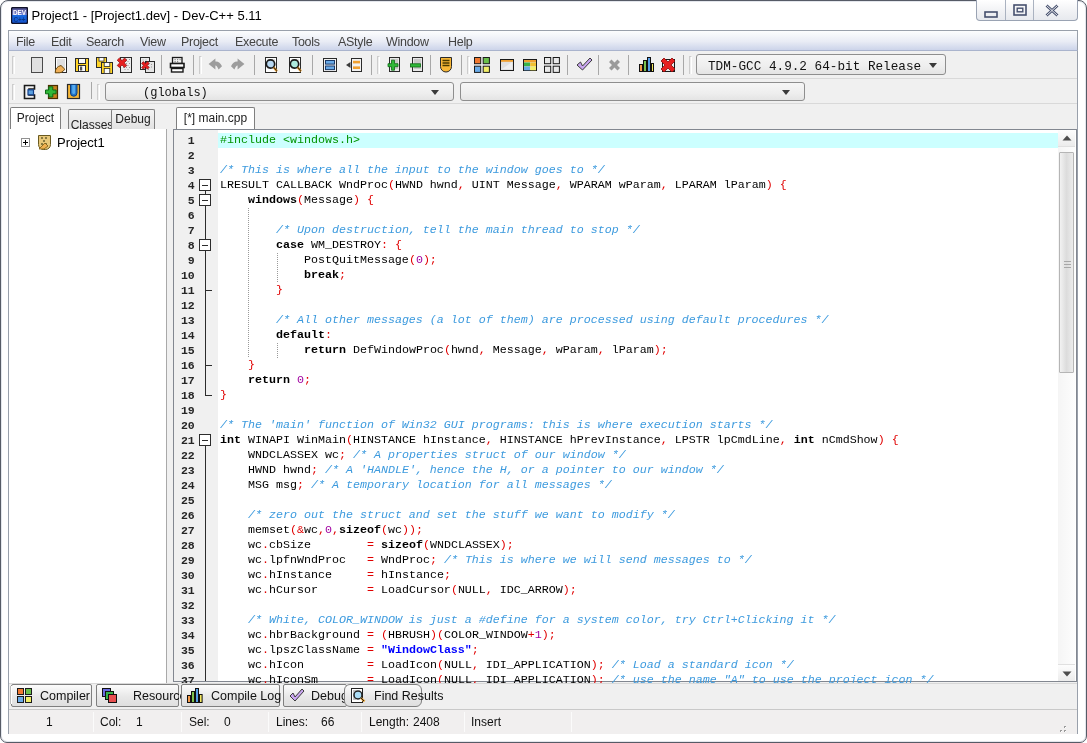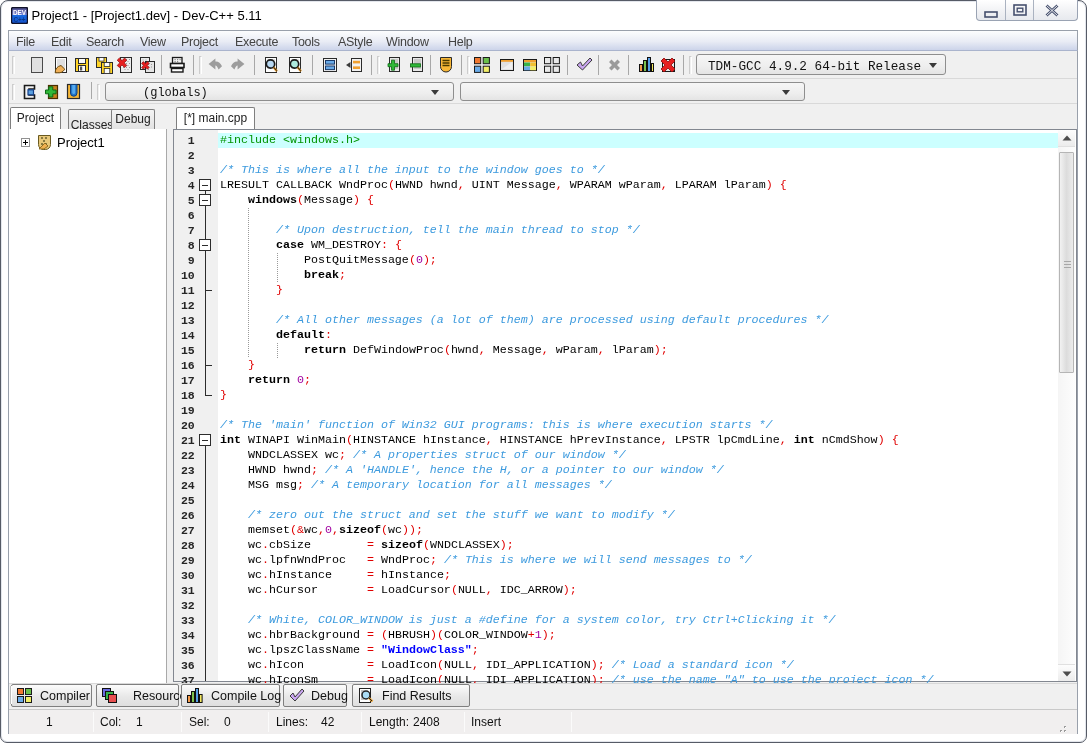--- a/index.html
+++ b/index.html
@@ -550,21 +550,21 @@
           </g>
         </svg></span>
       <span style="left:29px;top:4px;">Compile Log</span>
     </div>
     <div class="btab" style="left:283px;width:64px;">
       <span style="left:5px;top:3px;"><svg width="16" height="14" viewBox="0 0 16 14">
           <path d="M1 8 L4 5 L6 9 L13 1 L15 3 L6 13 Z" fill="#c9a6f0" stroke="#3a3a3a" stroke-width="1"></path>
         </svg></span>
       <span style="left:27px;top:4px;">Debug</span>
     </div>
-    <div class="btab" style="left:352px;width:118px;">
+    <div class="btab" style="left:344px;width:78px;border-radius:6px;">
       <span style="left:5px;top:3px;"><svg width="16" height="16" viewBox="0 0 16 16">
           <rect x="1.5" y="0.5" width="11" height="14" fill="#fff" stroke="#222"></rect>
           <g stroke="#888">
             <path d="M3 3h3M3 5h2M3 7h2M3 9h3M3 11h3"></path>
           </g>
           <circle cx="8" cy="7" r="4" fill="#aadcf5" stroke="#222" stroke-width="1.5"></circle>
           <path d="M11 10 L14.5 13.5" stroke="#e8a030" stroke-width="2.4"></path>
           <path d="M11 10 L14 13" stroke="#222" stroke-width="1"></path>
         </svg></span>
       <span style="left:29px;top:4px;">Find Results</span>
@@ -573,21 +573,21 @@
   </div>
 
 <div id="status"></div>
 <div class="stx" style="left:12px;margin-top:48px;">Line:</div>
 <div class="stx" style="left:46px;">1</div>
 <div class="stx" style="left:100px;">Col:</div>
 <div class="stx" style="left:136px;">1</div>
 <div class="stx" style="left:189px;">Sel:</div>
 <div class="stx" style="left:224px;">0</div>
 <div class="stx" style="left:276px;">Lines:</div>
-<div class="stx" style="left:321px;">42</div>
+<div class="stx" style="left:321px;">66</div>
 <div class="stx" style="left:369px;">Length:</div>
 <div class="stx" style="left:413px;">2408</div>
 <div class="stx" style="left:471px;">Insert</div>
 <div class="ssep" style="left:93px;"></div>
 <div class="ssep" style="left:181px;"></div>
 <div class="ssep" style="left:268px;"></div>
 <div class="ssep" style="left:361px;"></div>
 <div class="ssep" style="left:464px;"></div>
 <div class="ssep" style="left:571px;"></div>
 <svg class="abs" style="left:1056px;top:724px;" width="12" height="10" viewBox="0 0 12 10">

